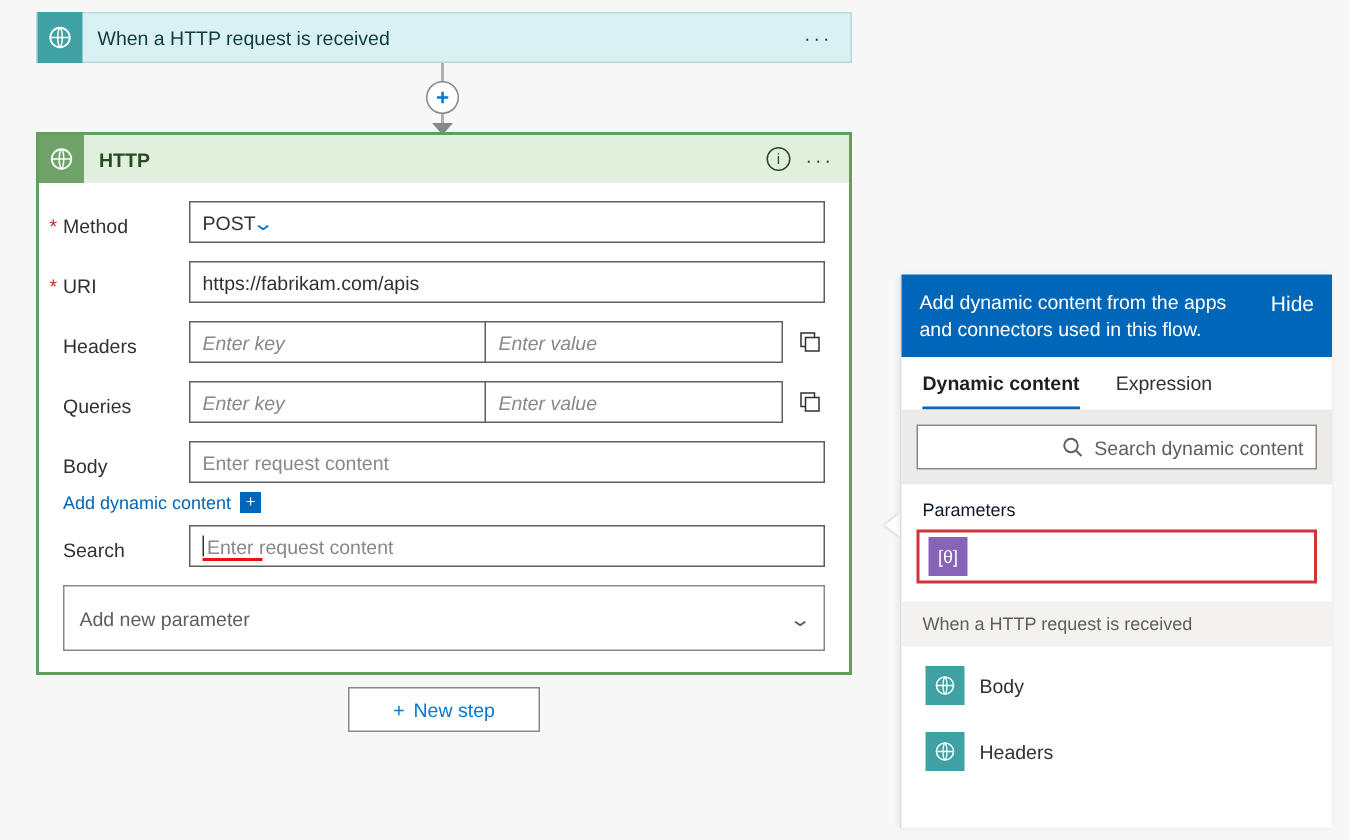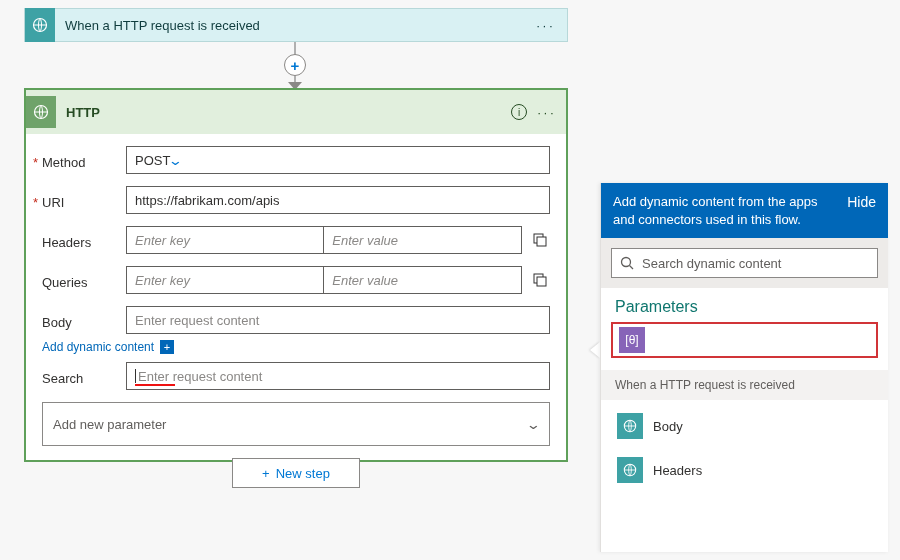--- a/index.html
+++ b/index.html
@@ -55,21 +55,21 @@
   }
 
   
   .http-card {
     position:absolute; left:24px; top:88px;
     width:544px;
     border:2px solid #5fa05a;
     background:#fff;
   }
   .http-header {
-    height:44px; background:#e1efdd;
+    height:32px; background:#e1efdd;
     display:flex; align-items:center;
   }
   .http-header .glyph {
     width:30px; height:32px; background:#6fa36a;
     display:flex; align-items:center; justify-content:center; color:#fff;
   }
   .http-header .title { margin-left:10px; font-weight:600; color:#264c23; }
   .http-header .info { margin-left:auto; margin-right:10px; width:16px;height:16px;border:1px solid #264c23;border-radius:50%;display:flex;align-items:center;justify-content:center;font-size:10px;color:#264c23;cursor:pointer;}
   .http-header .dots { margin-right:10px; letter-spacing:2px; color:#264c23; cursor:pointer;}
 
@@ -131,23 +131,23 @@
   .dyn-banner .hide { cursor:pointer; font-size:14px; margin-left:10px; }
   .dyn-tabs {
     display:flex; gap:24px; padding:10px 14px 0 14px;
     font-size:13px;
   }
   .dyn-tabs .tab { padding-bottom:8px; cursor:pointer; color:#323130; }
   .dyn-tabs .tab.active { font-weight:600; border-bottom:2px solid #0067b8; color:#201f1e; }
   .dyn-search-wrap { background:#edebe9; padding:10px 10px; }
   .dyn-search {
     background:#fff; border:1px solid #8a8886; height:30px;
-    display:flex; align-items:center; padding:0 8px; gap:8px; color:#605e5c;
-  }
-  .dyn-section-h { padding:10px 14px 6px 14px; color:#0f766e; font-size:16px; }
+    display:flex; align-items:center; padding:0 8px; gap:8px; color:#605e5c;justify-content:flex-end;
+  }
+  .dyn-section-h { padding:10px 14px 6px 14px; color:#0f172a; font-size:12px; }
   .dyn-item {
     margin:0 10px 8px 10px; height:36px;
     display:flex; align-items:center; gap:10px; padding:0 6px;
     cursor:pointer;
   }
   .dyn-item.highlight { border:2px solid #d13438; }
   .dyn-item .icon {
     width:26px; height:26px; display:flex;align-items:center;justify-content:center;color:#fff;font-size:12px;
   }
   .dyn-item .icon.param { background:#8764b8; }
@@ -290,20 +290,24 @@
   <span>+</span>
   <span>New step</span>
 </div>
 
 <div class="callout-pointer"></div>
 
 <div class="dyn-panel">
   <div class="dyn-banner">
     <span>Add dynamic content from the apps and connectors used in this flow.</span>
     <span class="hide">Hide</span>
+  </div>
+  <div class="dyn-tabs">
+    <div class="tab active">Dynamic content</div>
+    <div class="tab">Expression</div>
   </div>
   <div class="dyn-search-wrap">
     <div class="dyn-search">
       <span>
         <svg width="14" height="14" viewBox="0 0 14 14">
             <circle cx="6" cy="6" r="4.5" stroke="#605e5c" fill="none" stroke-width="1.3"></circle>
             <line x1="9.5" y1="9.5" x2="13" y2="13" stroke="#605e5c" stroke-width="1.3"></line>
           </svg>
       </span>
       <span>Search dynamic content</span>

